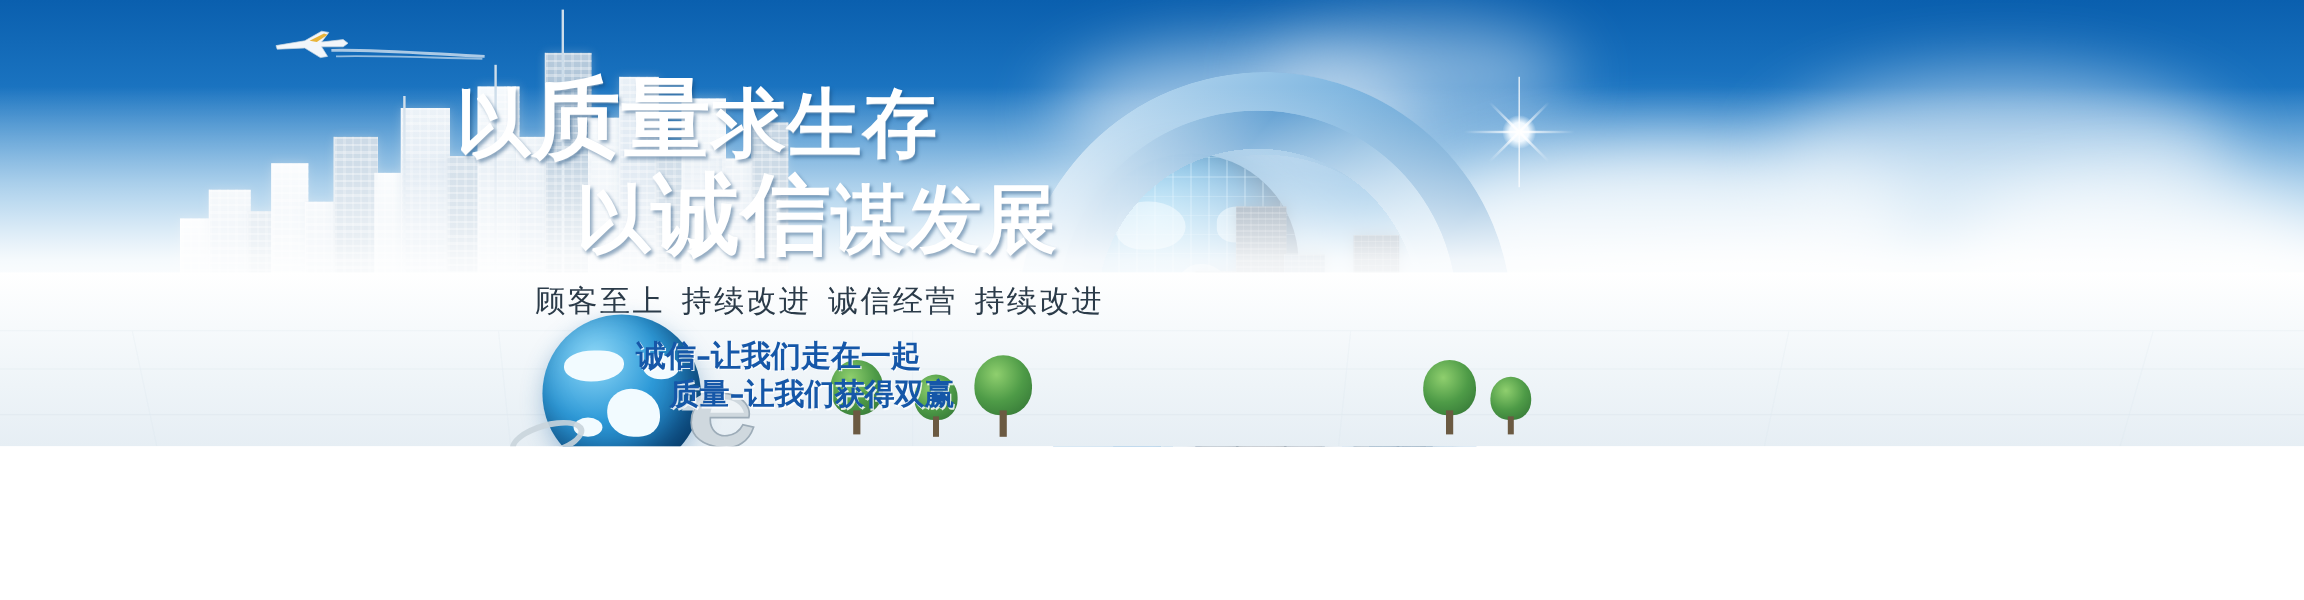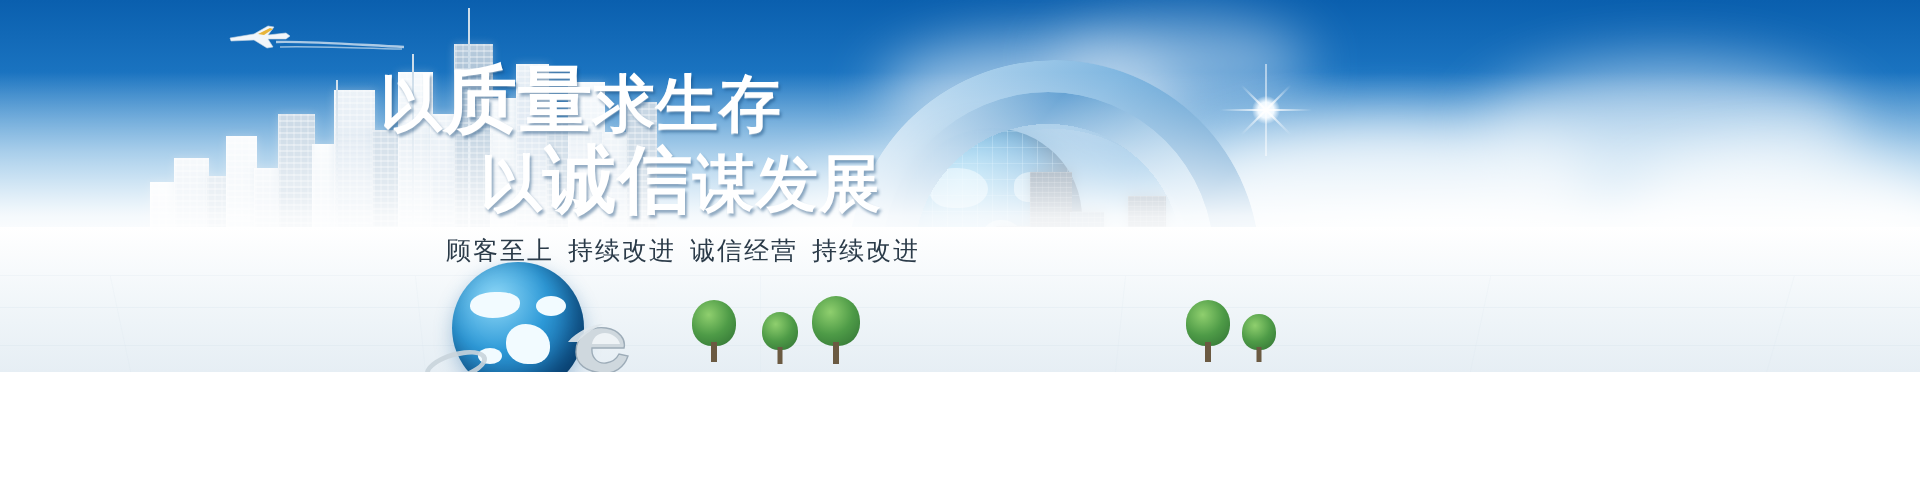--- a/index.html
+++ b/index.html
@@ -264,16 +264,18 @@
 
     <div class="headline h-row2">
       <span>以</span><span class="big">诚信</span><span>谋发展</span>
     </div>
 
     <div class="subline">
       <span>顾客至上</span><span>持续改进</span><span>诚信经营</span><span>持续改进</span>
     </div>
 
     <div class="slogan">
+      <div class="l1">诚信–让我们走在一起</div>
+      <div class="l2">质量–让我们获得双赢</div>
     </div>
 
   </div>
 </div>
 
 </body></html>

